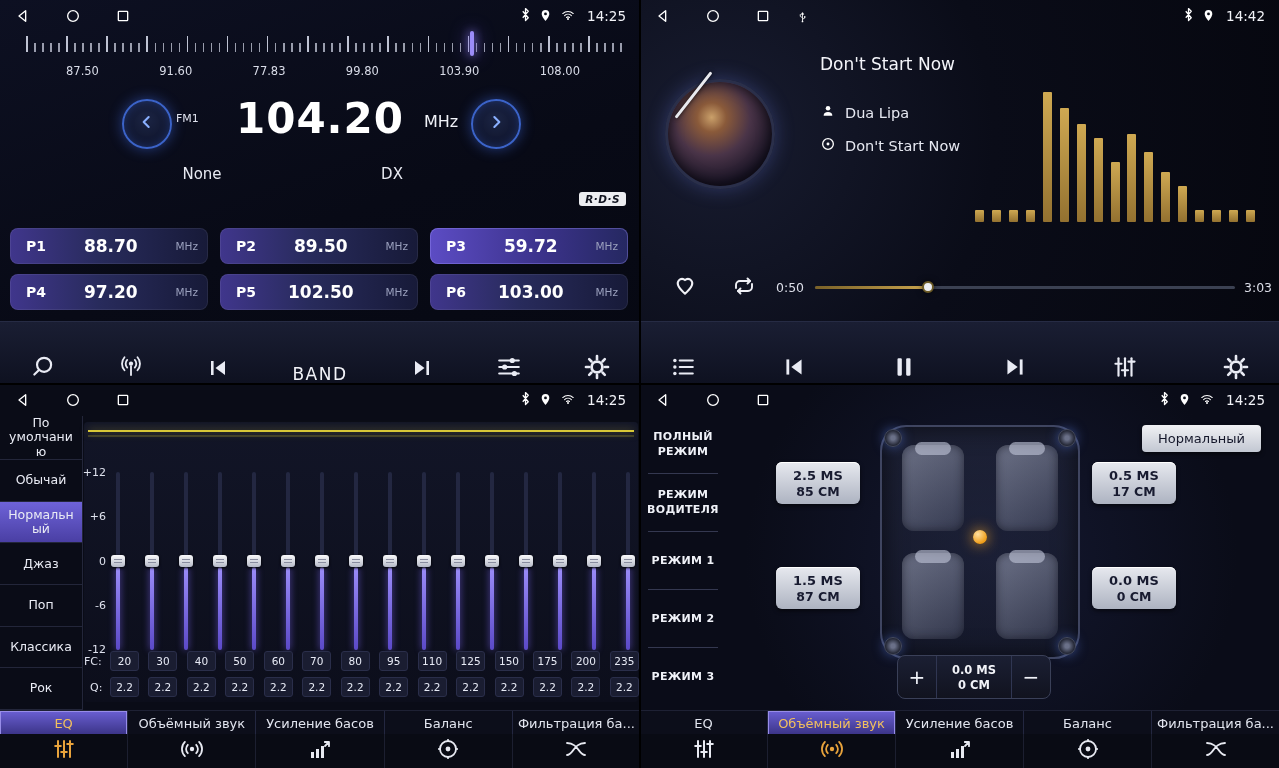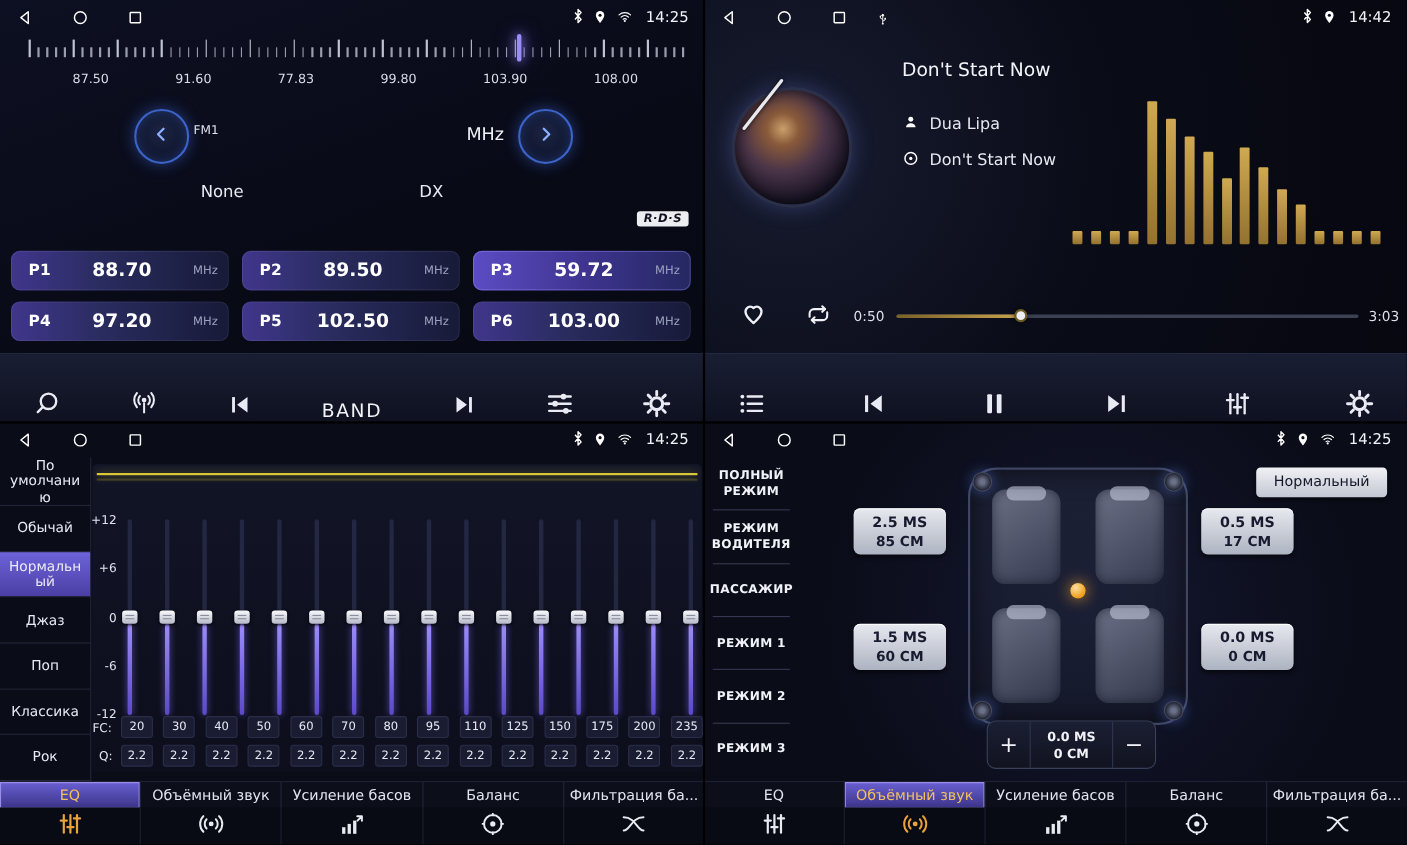--- a/index.html
+++ b/index.html
@@ -289,20 +289,21 @@
       <span>103.90</span>
       <span>108.00</span>
     </div>
 
     <div class="tune-btn tune-prev">
       <span><svg viewBox="0 0 24 24" width="20" height="20">
             <path d="M14 6 L8 12 L14 18" fill="none" stroke="#8ab0ff" stroke-width="2.5" stroke-linecap="round" stroke-linejoin="round"></path>
           </svg></span>
     </div>
     <div class="band-label">FM1</div>
+    <div class="freq-display">104.20</div>
     <div class="unit-label">MHz</div>
     <div class="tune-btn tune-next">
       <span><svg viewBox="0 0 24 24" width="20" height="20">
             <path d="M10 6 L16 12 L10 18" fill="none" stroke="#8ab0ff" stroke-width="2.5" stroke-linecap="round" stroke-linejoin="round"></path>
           </svg></span>
     </div>
     <div class="signal-mode">None</div>
     <div class="distance-mode">DX</div>
     <div class="rds-badge">R·D·S</div>
 
@@ -824,21 +825,20 @@
               <path d="M3 9.5 a13 13 0 0 1 18 0 M6.2 13 a8.5 8.5 0 0 1 11.6 0 M9.4 16.3 a4.2 4.2 0 0 1 5.2 0" fill="none" stroke="#fff" stroke-width="1.8" stroke-linecap="round"></path>
               <circle cx="12" cy="19" r="1.7" fill="#fff"></circle>
             </svg></span>
         <span class="time">14:25</span>
       </div>
     </div>
 
     <div class="mode-list" id="stage-mode-list">
         <div class="mode-item">ПОЛНЫЙ РЕЖИМ</div>
         <div class="mode-item">РЕЖИМ ВОДИТЕЛЯ</div>
-        <div class="mode-item">ПАССАЖИР</div>
         <div class="mode-item">РЕЖИМ 1</div>
         <div class="mode-item">РЕЖИМ 2</div>
         <div class="mode-item">РЕЖИМ 3</div>
       </div>
 
     <div class="profile-btn">Нормальный</div>
 
     <div class="cabin">
       <div class="seat seat-fl"></div>
       <div class="seat seat-fr"></div>
@@ -854,21 +854,21 @@
     <div class="delay-box delay-fl">
       <span class="delay-ms">2.5 MS</span>
       <span class="delay-cm">85 CM</span>
     </div>
     <div class="delay-box delay-fr">
       <span class="delay-ms">0.5 MS</span>
       <span class="delay-cm">17 CM</span>
     </div>
     <div class="delay-box delay-rl">
       <span class="delay-ms">1.5 MS</span>
-      <span class="delay-cm">60 CM</span>
+      <span class="delay-cm">87 CM</span>
     </div>
     <div class="delay-box delay-rr">
       <span class="delay-ms">0.0 MS</span>
       <span class="delay-cm">0 CM</span>
     </div>
 
     <div class="adjuster">
       <div class="adj-btn adj-plus">+</div>
       <div class="adj-value">
         <span>0.0 MS</span>

